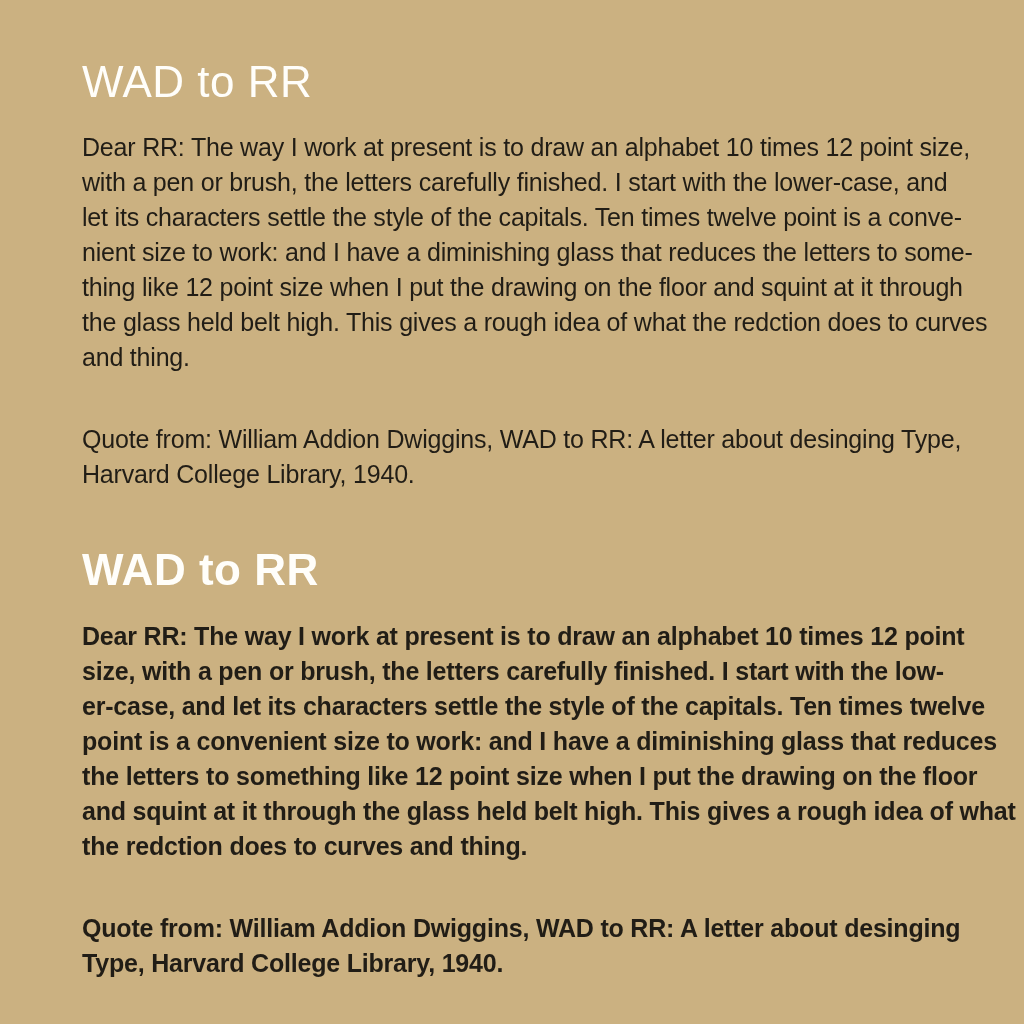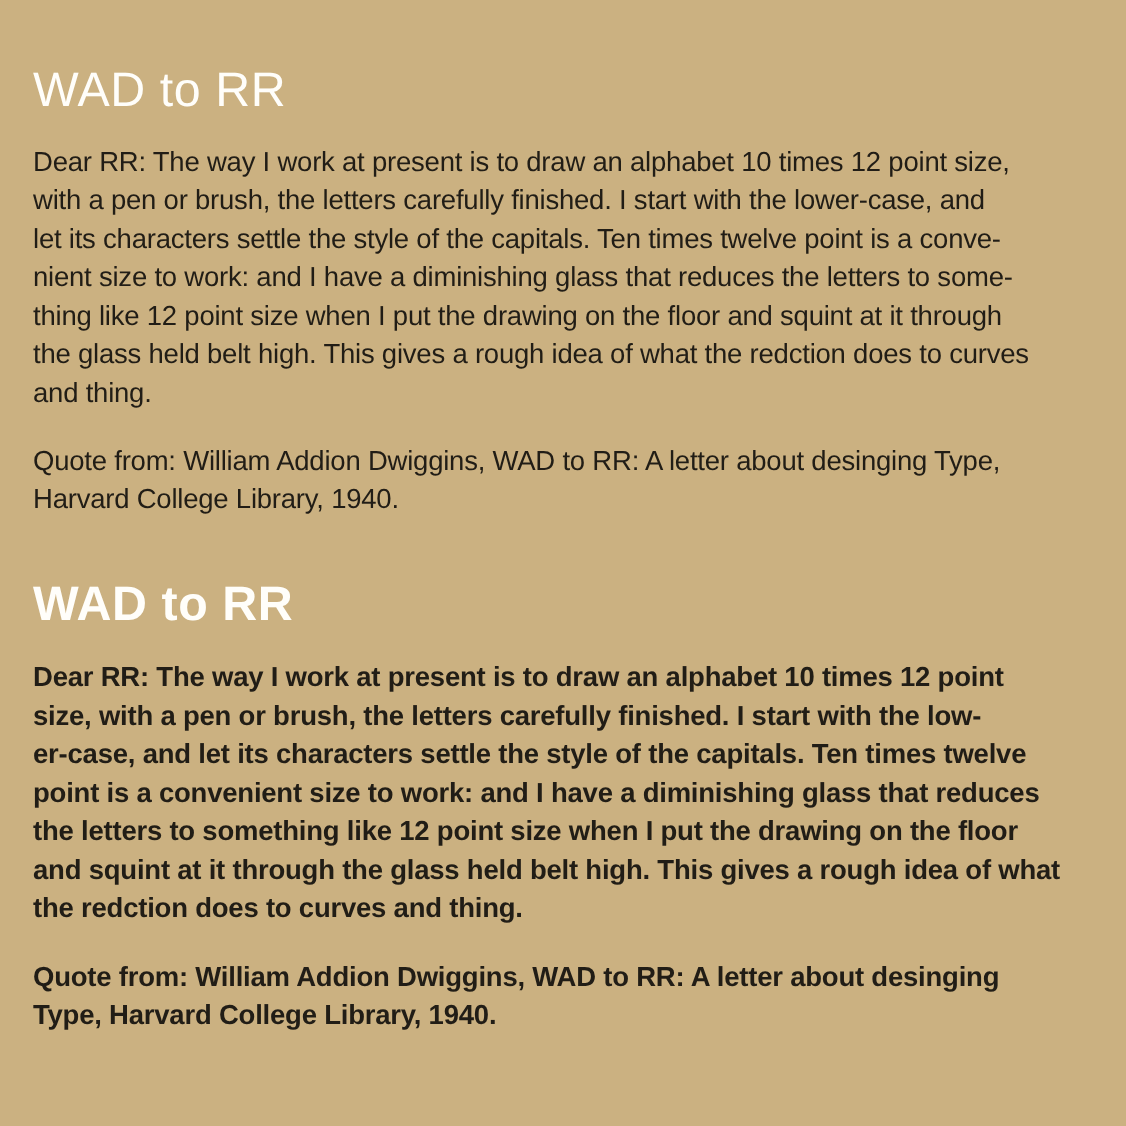--- a/index.html
+++ b/index.html
@@ -10,21 +10,21 @@
     width: 1024px;
     height: 1024px;
     background: #cbb181;
     font-family: "Liberation Sans", sans-serif;
     overflow: hidden;
   }
   .page {
     box-sizing: border-box;
     width: 1024px;
     height: 1024px;
-    padding: 40px 30px 0 30px;
+    padding: 40px 30px 0 82px;
   }
   .specimen-heading {
     color: #fffefa;
     font-size: 44px;
     line-height: 1.1;
     letter-spacing: 0.5px;
     margin: 0 0 24px 0;
   }
   .specimen-heading.light {
     font-weight: normal;
@@ -43,21 +43,21 @@
     margin: 0;
     max-width: 960px;
   }
   .specimen-body.light, .specimen-quote.light {
     font-weight: normal;
   }
   .specimen-body.bold, .specimen-quote.bold {
     font-weight: bold;
   }
   .specimen-quote {
-    margin-top: 27px;
+    margin-top: 47px;
   }
 </style>
 </head>
 <body>
 
 <div class="page">
 
   <section>
     <h1 class="specimen-heading light">WAD to RR</h1>
     <p class="specimen-body light">Dear RR: The way I work at present is to draw an alphabet 10 times 12 point size,

